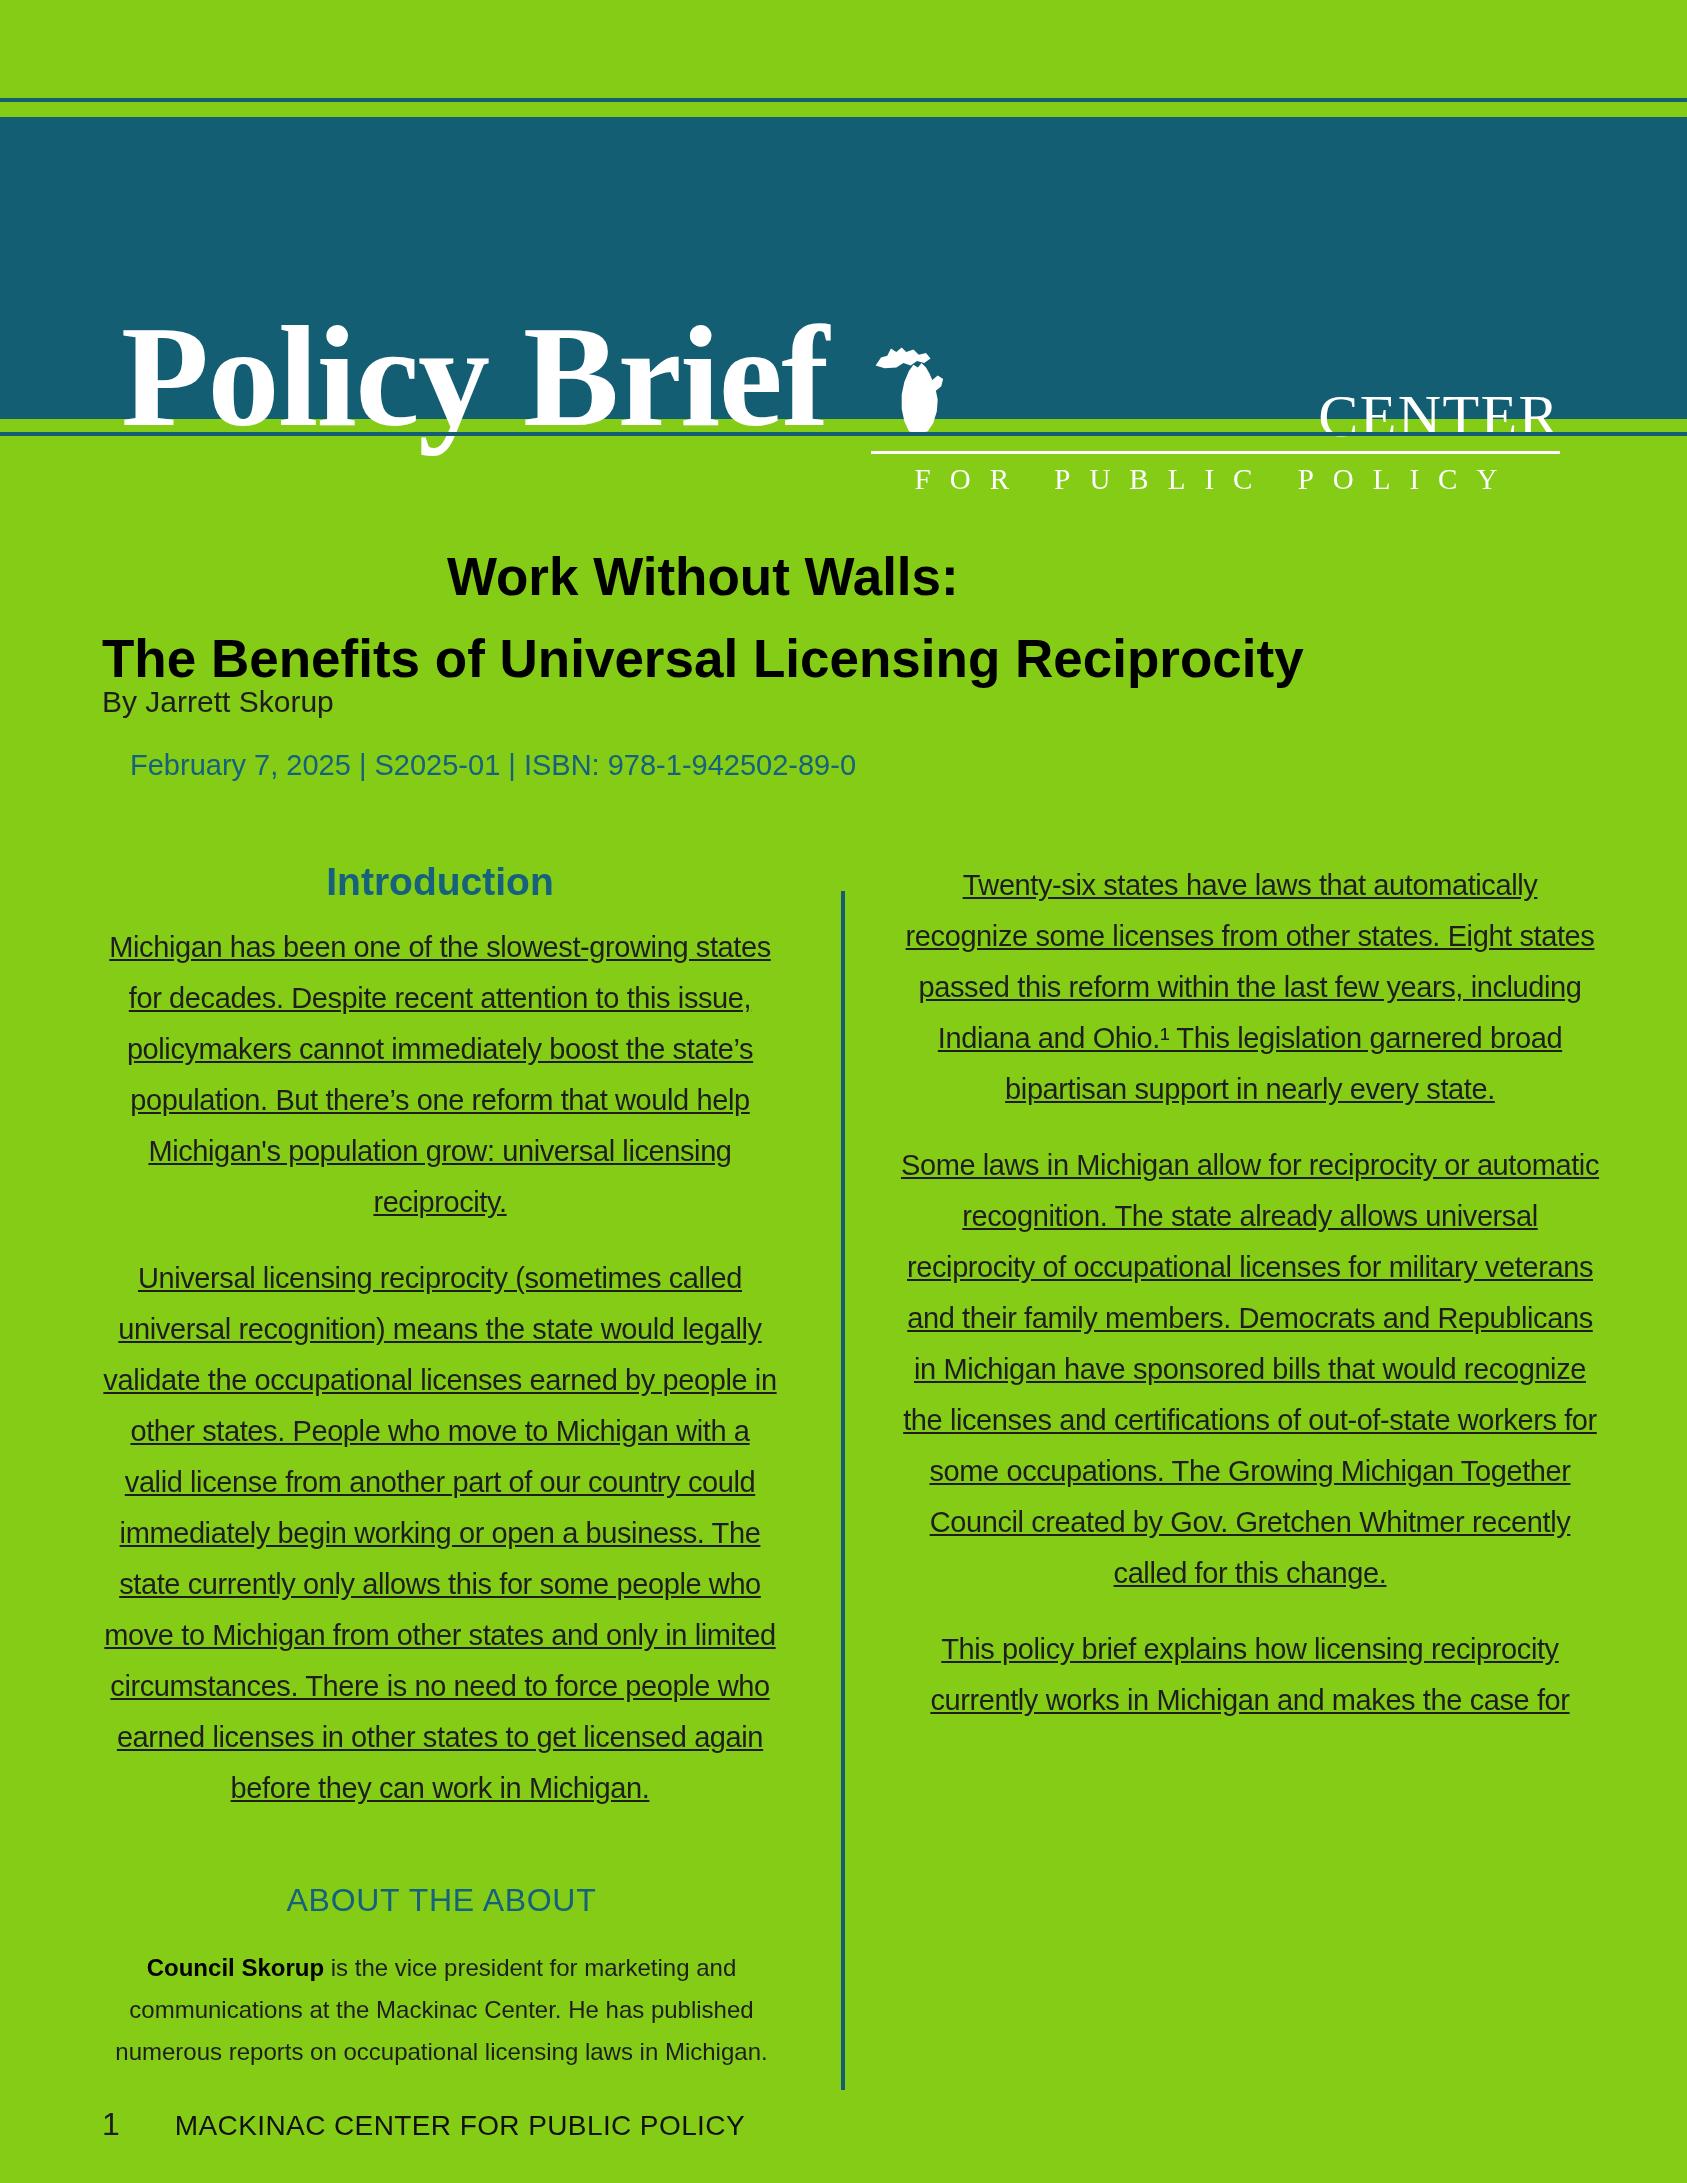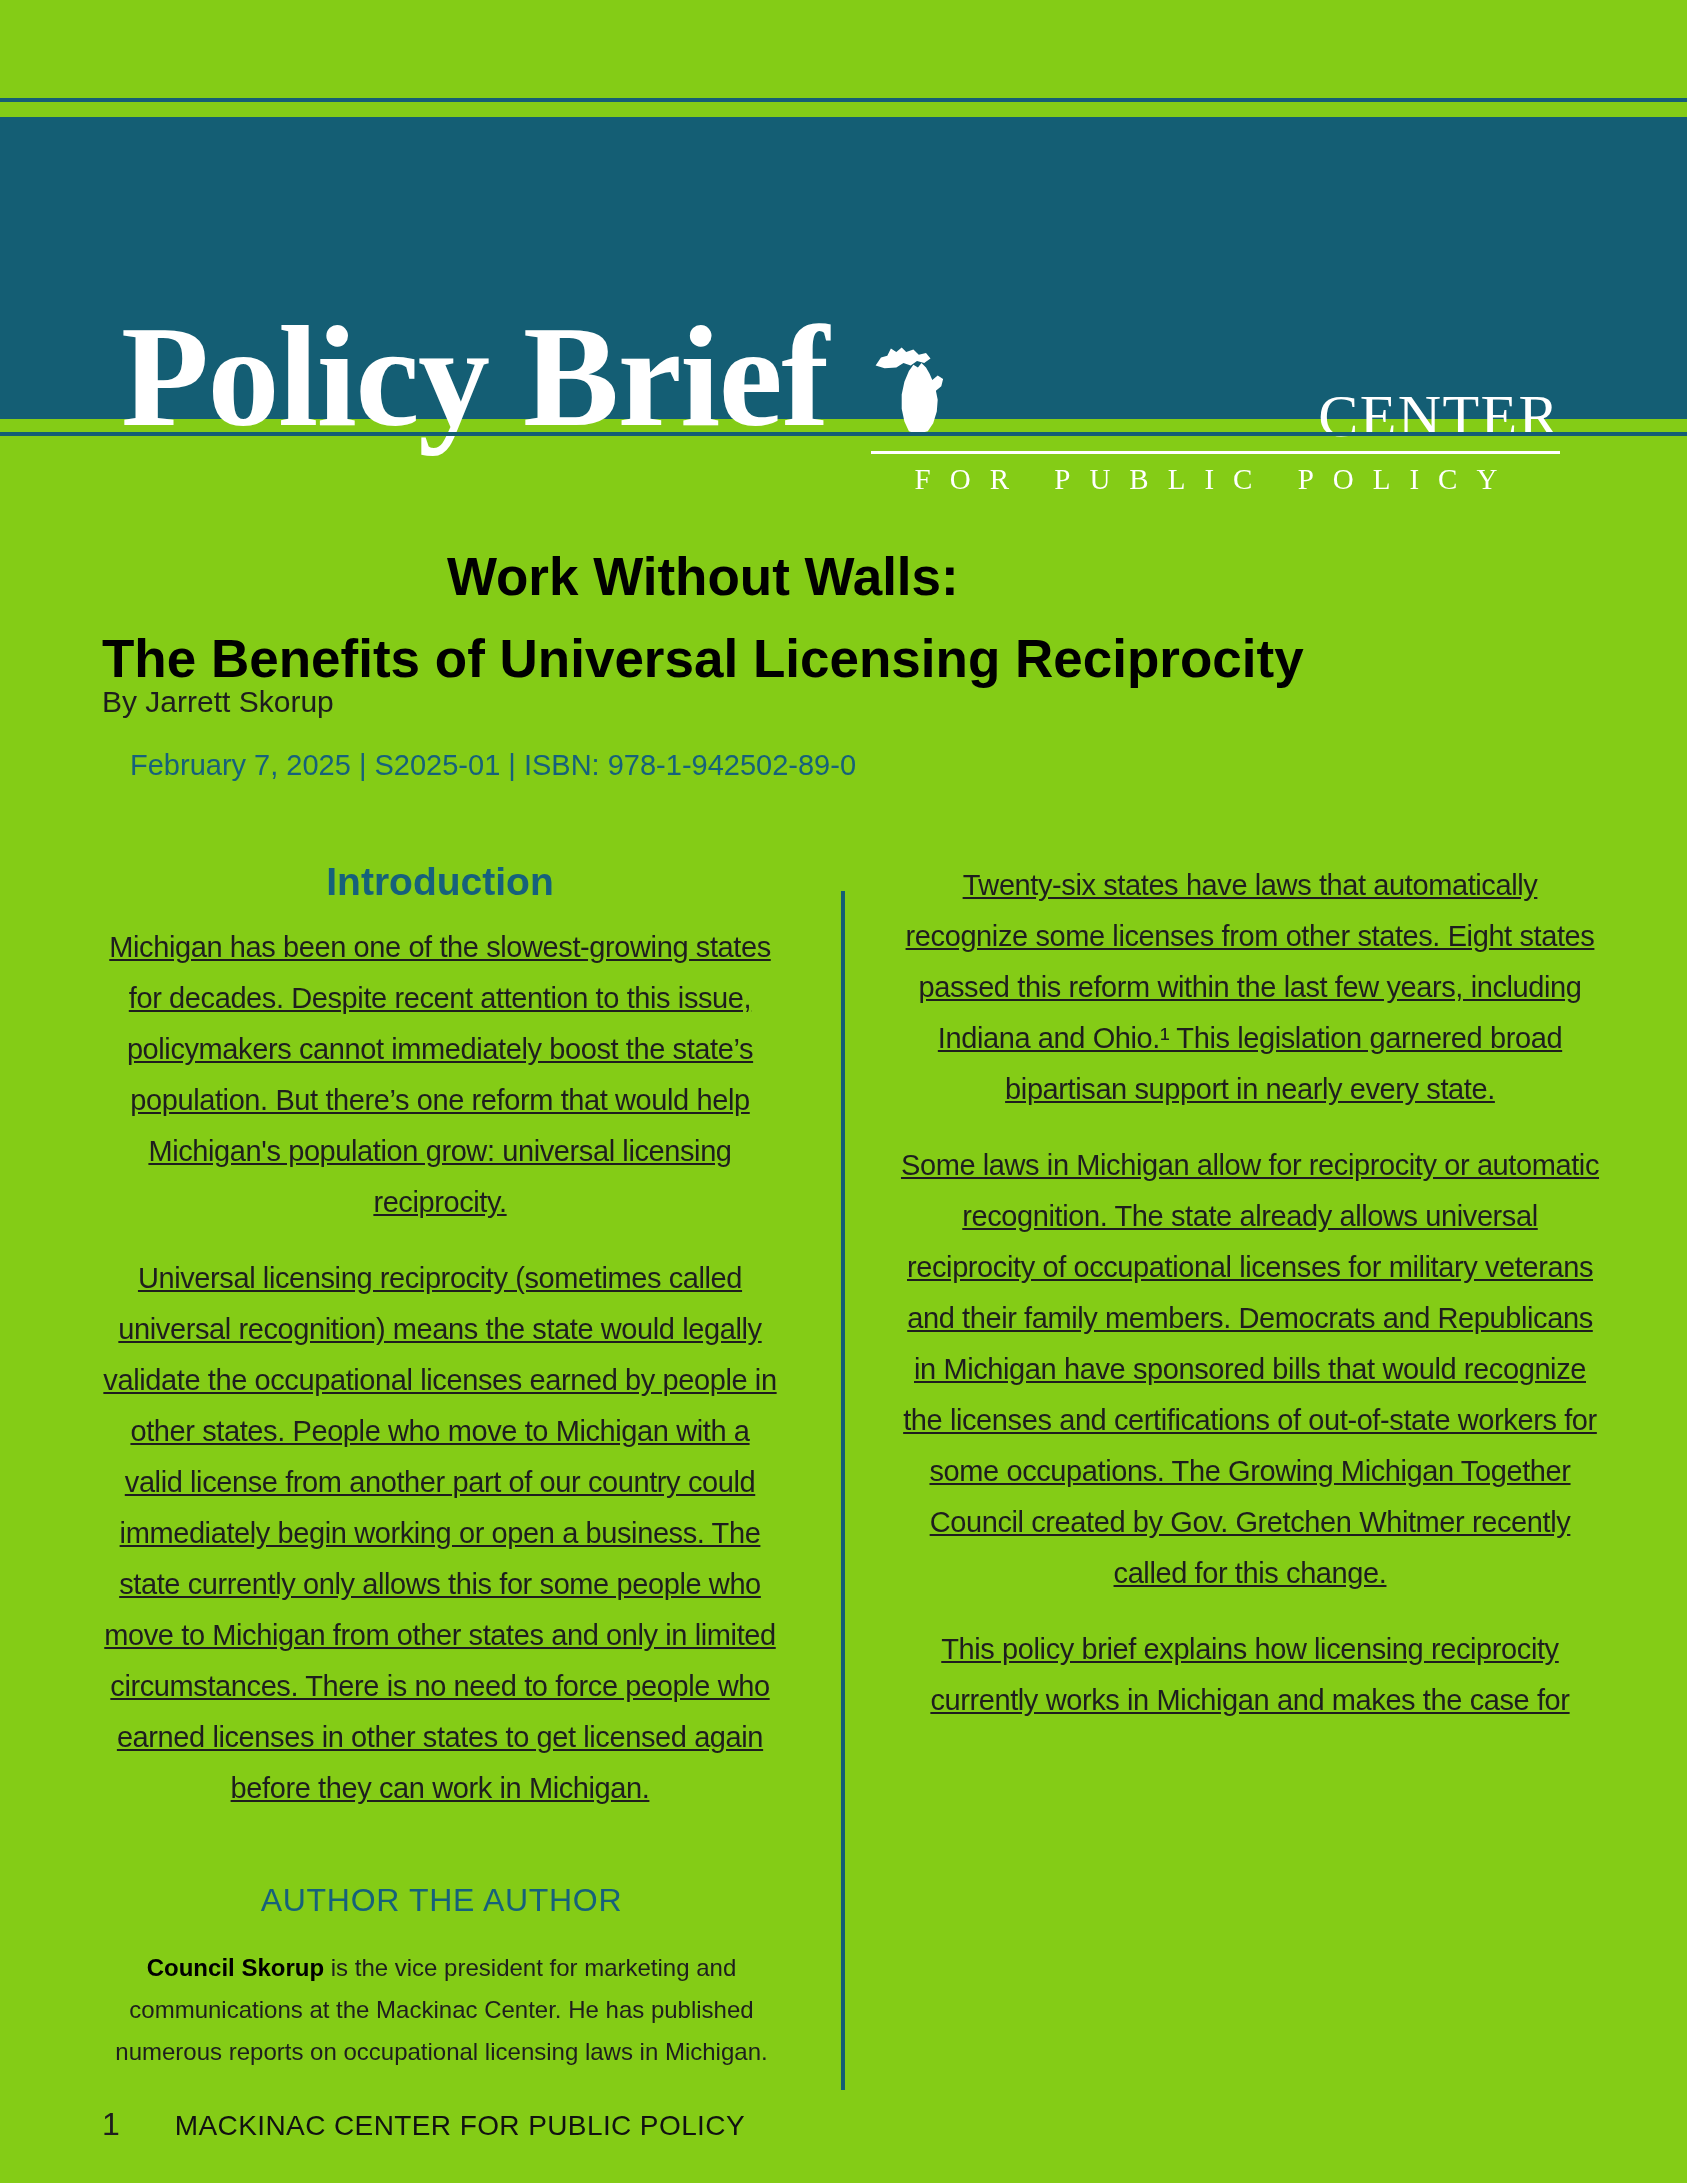--- a/index.html
+++ b/index.html
@@ -107,21 +107,21 @@
 
     <div class="col-divider"></div>
 
     <section class="col-right">
       <p class="body">Twenty-six states have laws that automatically recognize some licenses from other states. Eight states passed this reform within the last few years, including Indiana and Ohio.¹ This legislation garnered broad bipartisan support in nearly every state.</p>
       <p class="body">Some laws in Michigan allow for reciprocity or automatic recognition. The state already allows universal reciprocity of occupational licenses for military veterans and their family members. Democrats and Republicans in Michigan have sponsored bills that would recognize the licenses and certifications of out-of-state workers for some occupations. The Growing Michigan Together Council created by Gov. Gretchen Whitmer recently called for this change.</p>
       <p class="body">This policy brief explains how licensing reciprocity currently works in Michigan and makes the case for</p>
     </section>
 
     <section class="about">
-      <h3>AUTHOR THE AUTHOR</h3>
+      <h3>ABOUT THE ABOUT</h3>
       <p><span class="author">Council Skorup</span><span> is the vice president for marketing and communications at the Mackinac Center. He has published numerous reports on occupational licensing laws in Michigan.</span></p>
     </section>
   </main>
 
   <footer class="footer">
     <span class="pagenum">1</span>
     <span class="label">MACKINAC CENTER FOR PUBLIC POLICY</span>
   </footer>
 
 </div>

